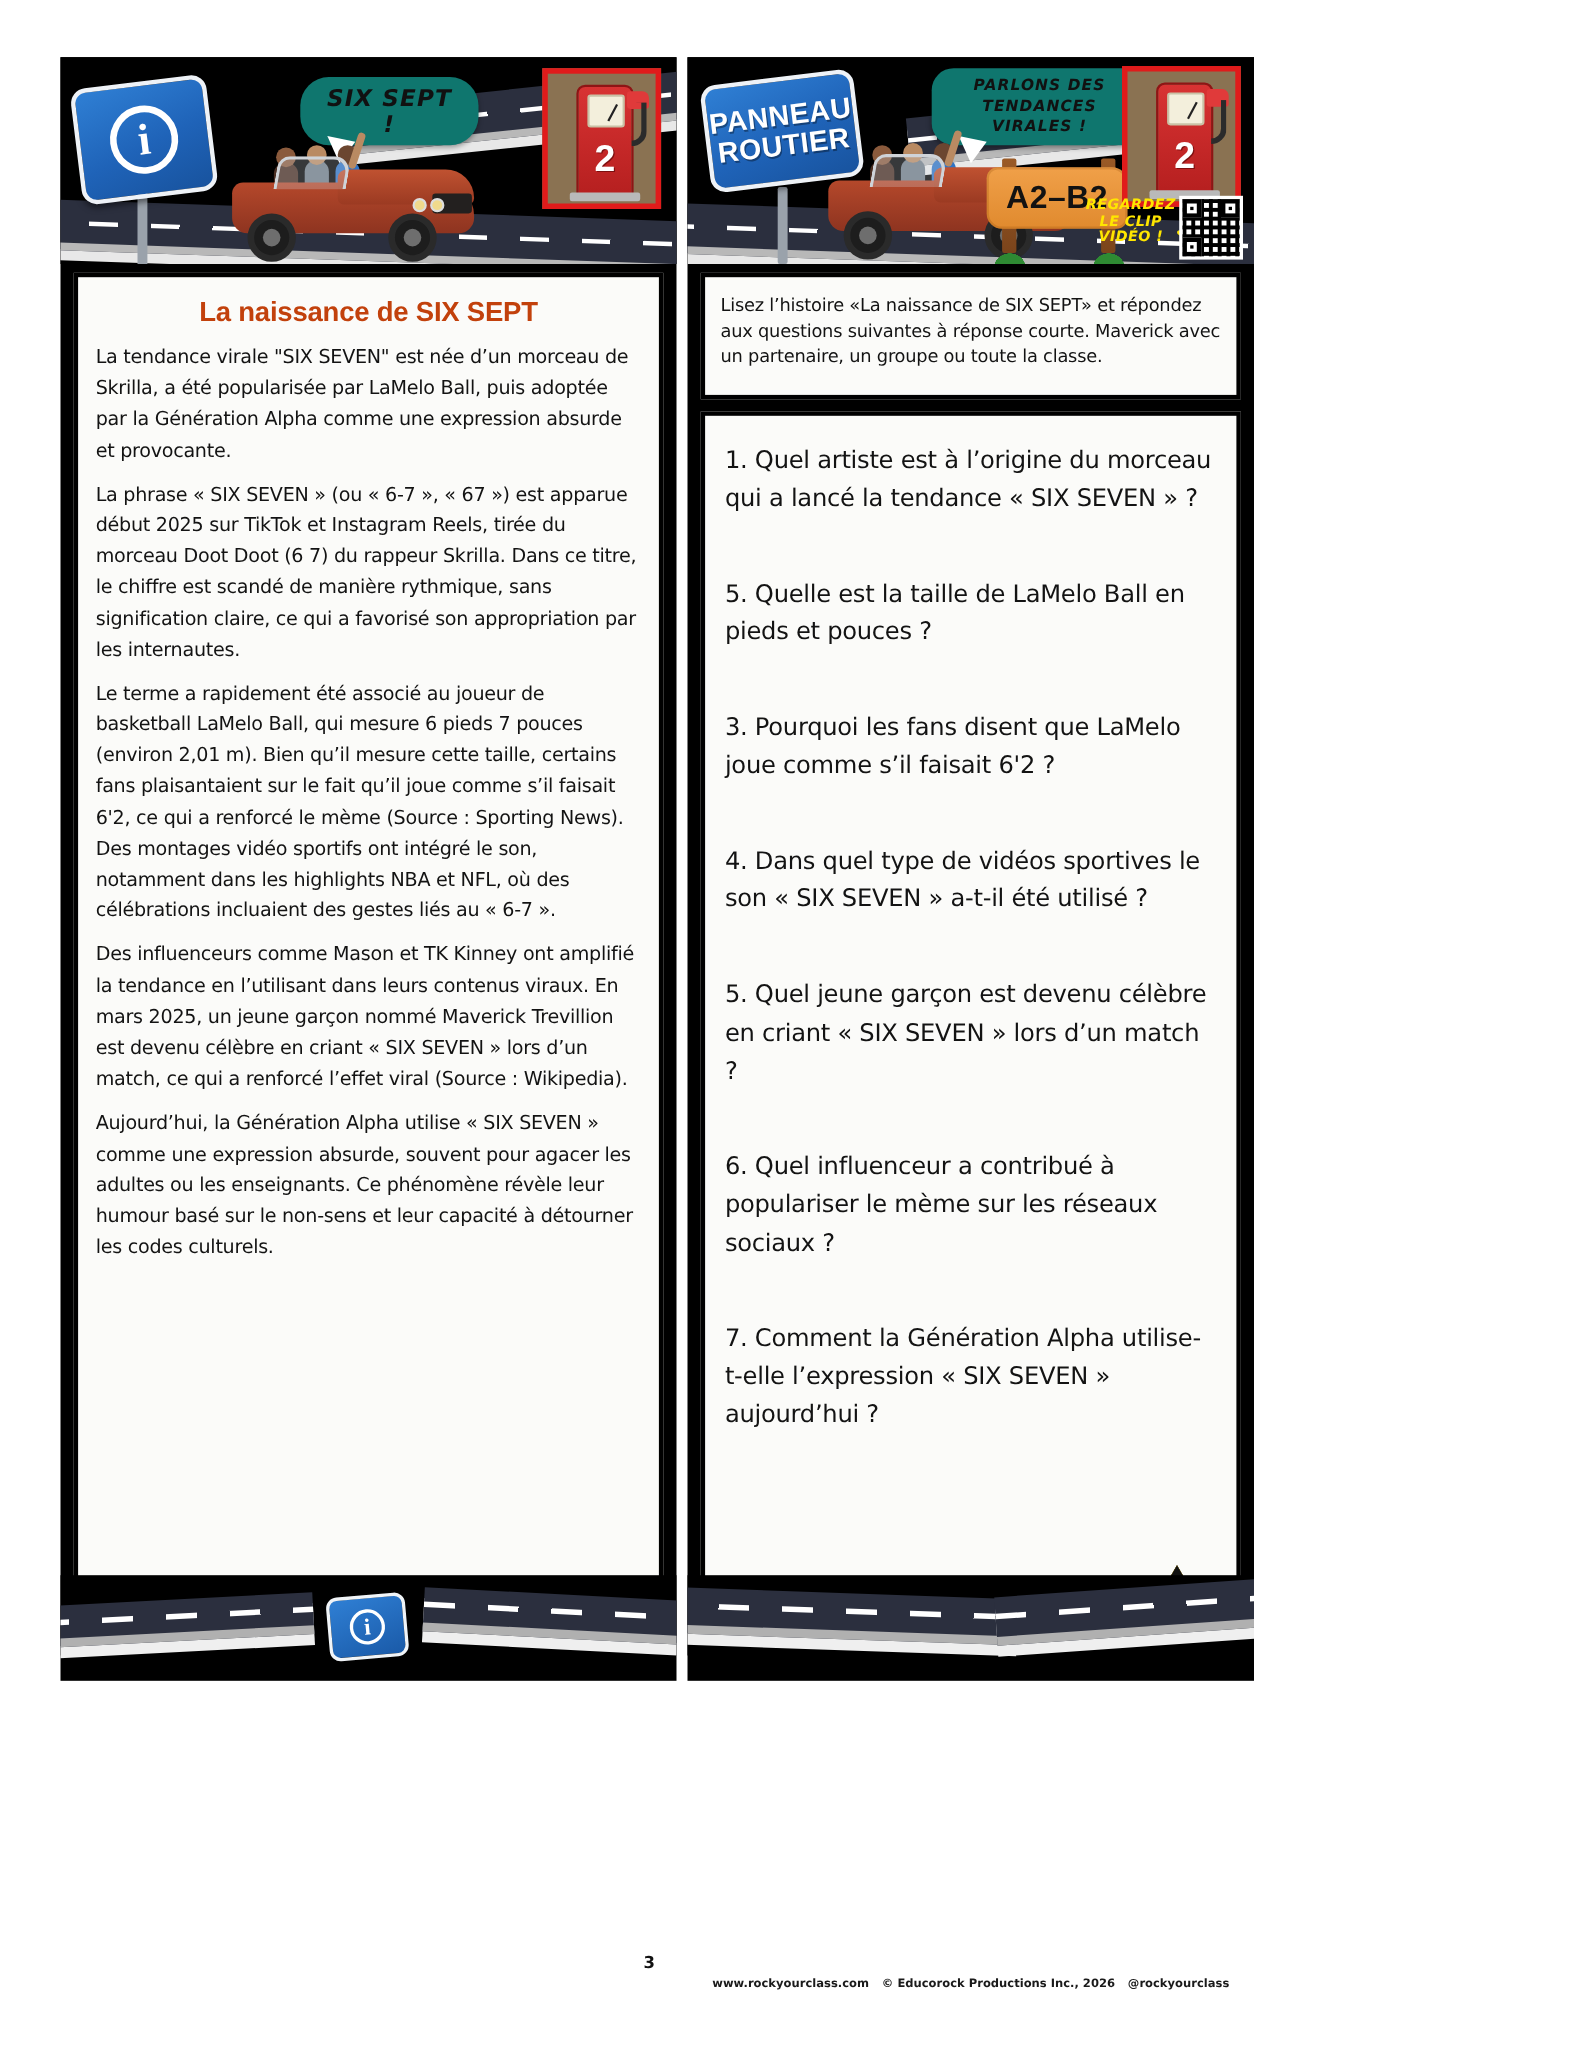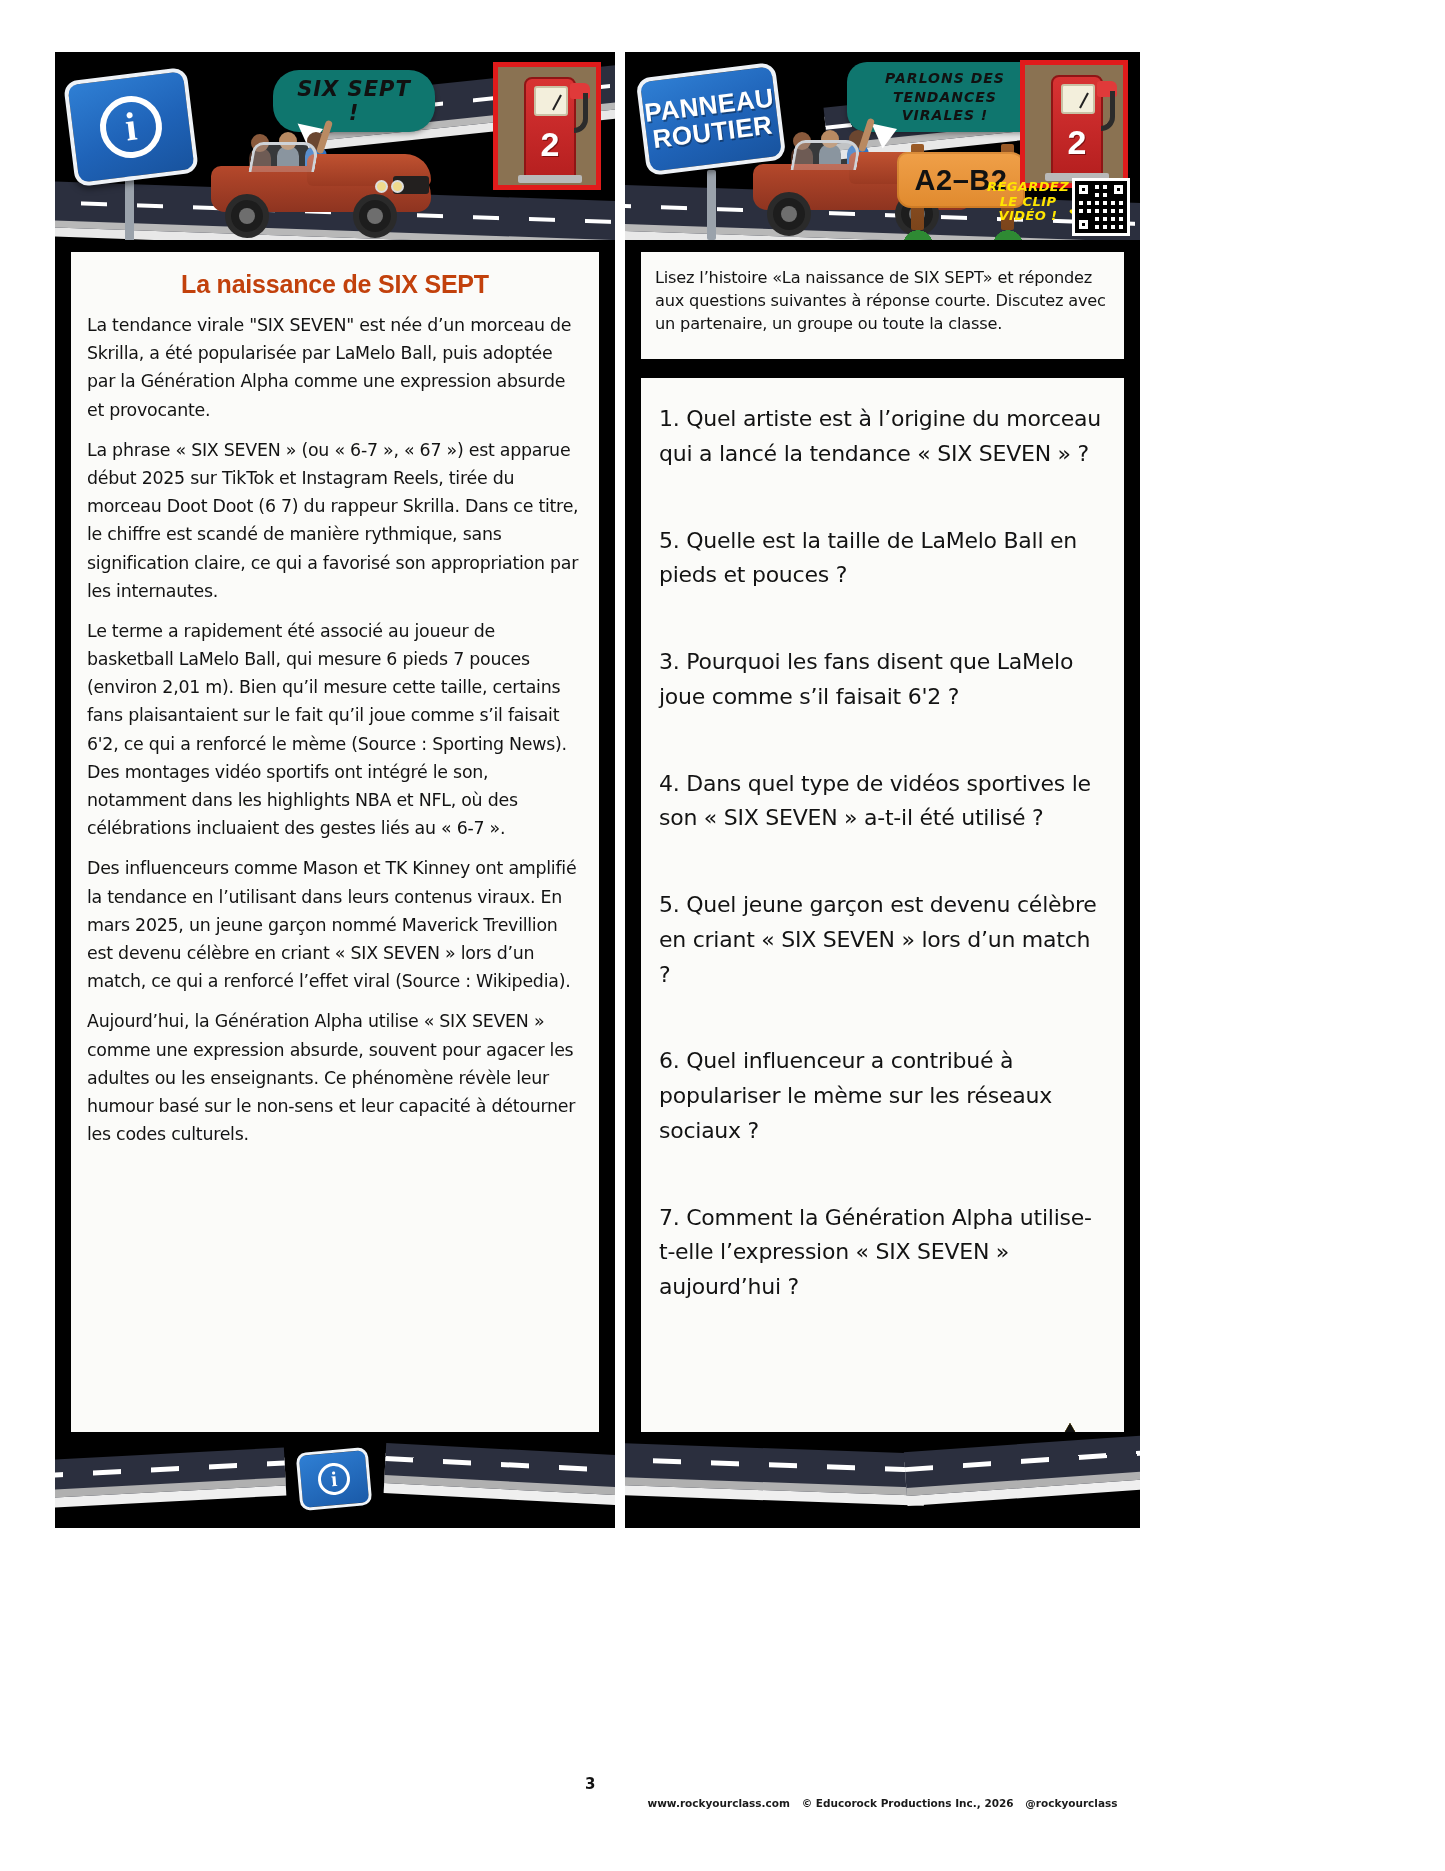--- a/index.html
+++ b/index.html
@@ -522,21 +522,21 @@
               <i></i>
             </span>
           <span class="qr-eye" style="left:0; bottom:0;">
               <i></i>
             </span>
         </div>
       </div>
     </div>
 
     <div class="card" id="instr-card">
-      <div class="instr-text">Lisez l’histoire «La naissance de SIX SEPT» et répondez aux questions suivantes à réponse courte. Discutez avec un partenaire, un groupe ou toute la classe.</div>
+      <div class="instr-text">Lisez l’histoire «La naissance de SIX SEPT» et répondez aux questions suivantes à réponse courte. Maverick avec un partenaire, un groupe ou toute la classe.</div>
     </div>
 
     <div class="card" id="questions-card">
       <div class="q-item">1. Quel artiste est à l’origine du morceau qui a lancé la tendance « SIX SEVEN » ?</div>
       <div class="q-item">5. Quelle est la taille de LaMelo Ball en pieds et pouces ?</div>
       <div class="q-item">3. Pourquoi les fans disent que LaMelo joue comme s’il faisait 6'2 ?</div>
       <div class="q-item">4. Dans quel type de vidéos sportives le son « SIX SEVEN » a-t-il été utilisé ?</div>
       <div class="q-item">5. Quel jeune garçon est devenu célèbre en criant « SIX SEVEN » lors d’un match ?</div>
       <div class="q-item">6. Quel influenceur a contribué à populariser le mème sur les réseaux sociaux ?</div>
       <div class="q-item">7. Comment la Génération Alpha utilise-t-elle l’expression « SIX SEVEN » aujourd’hui ?</div>

